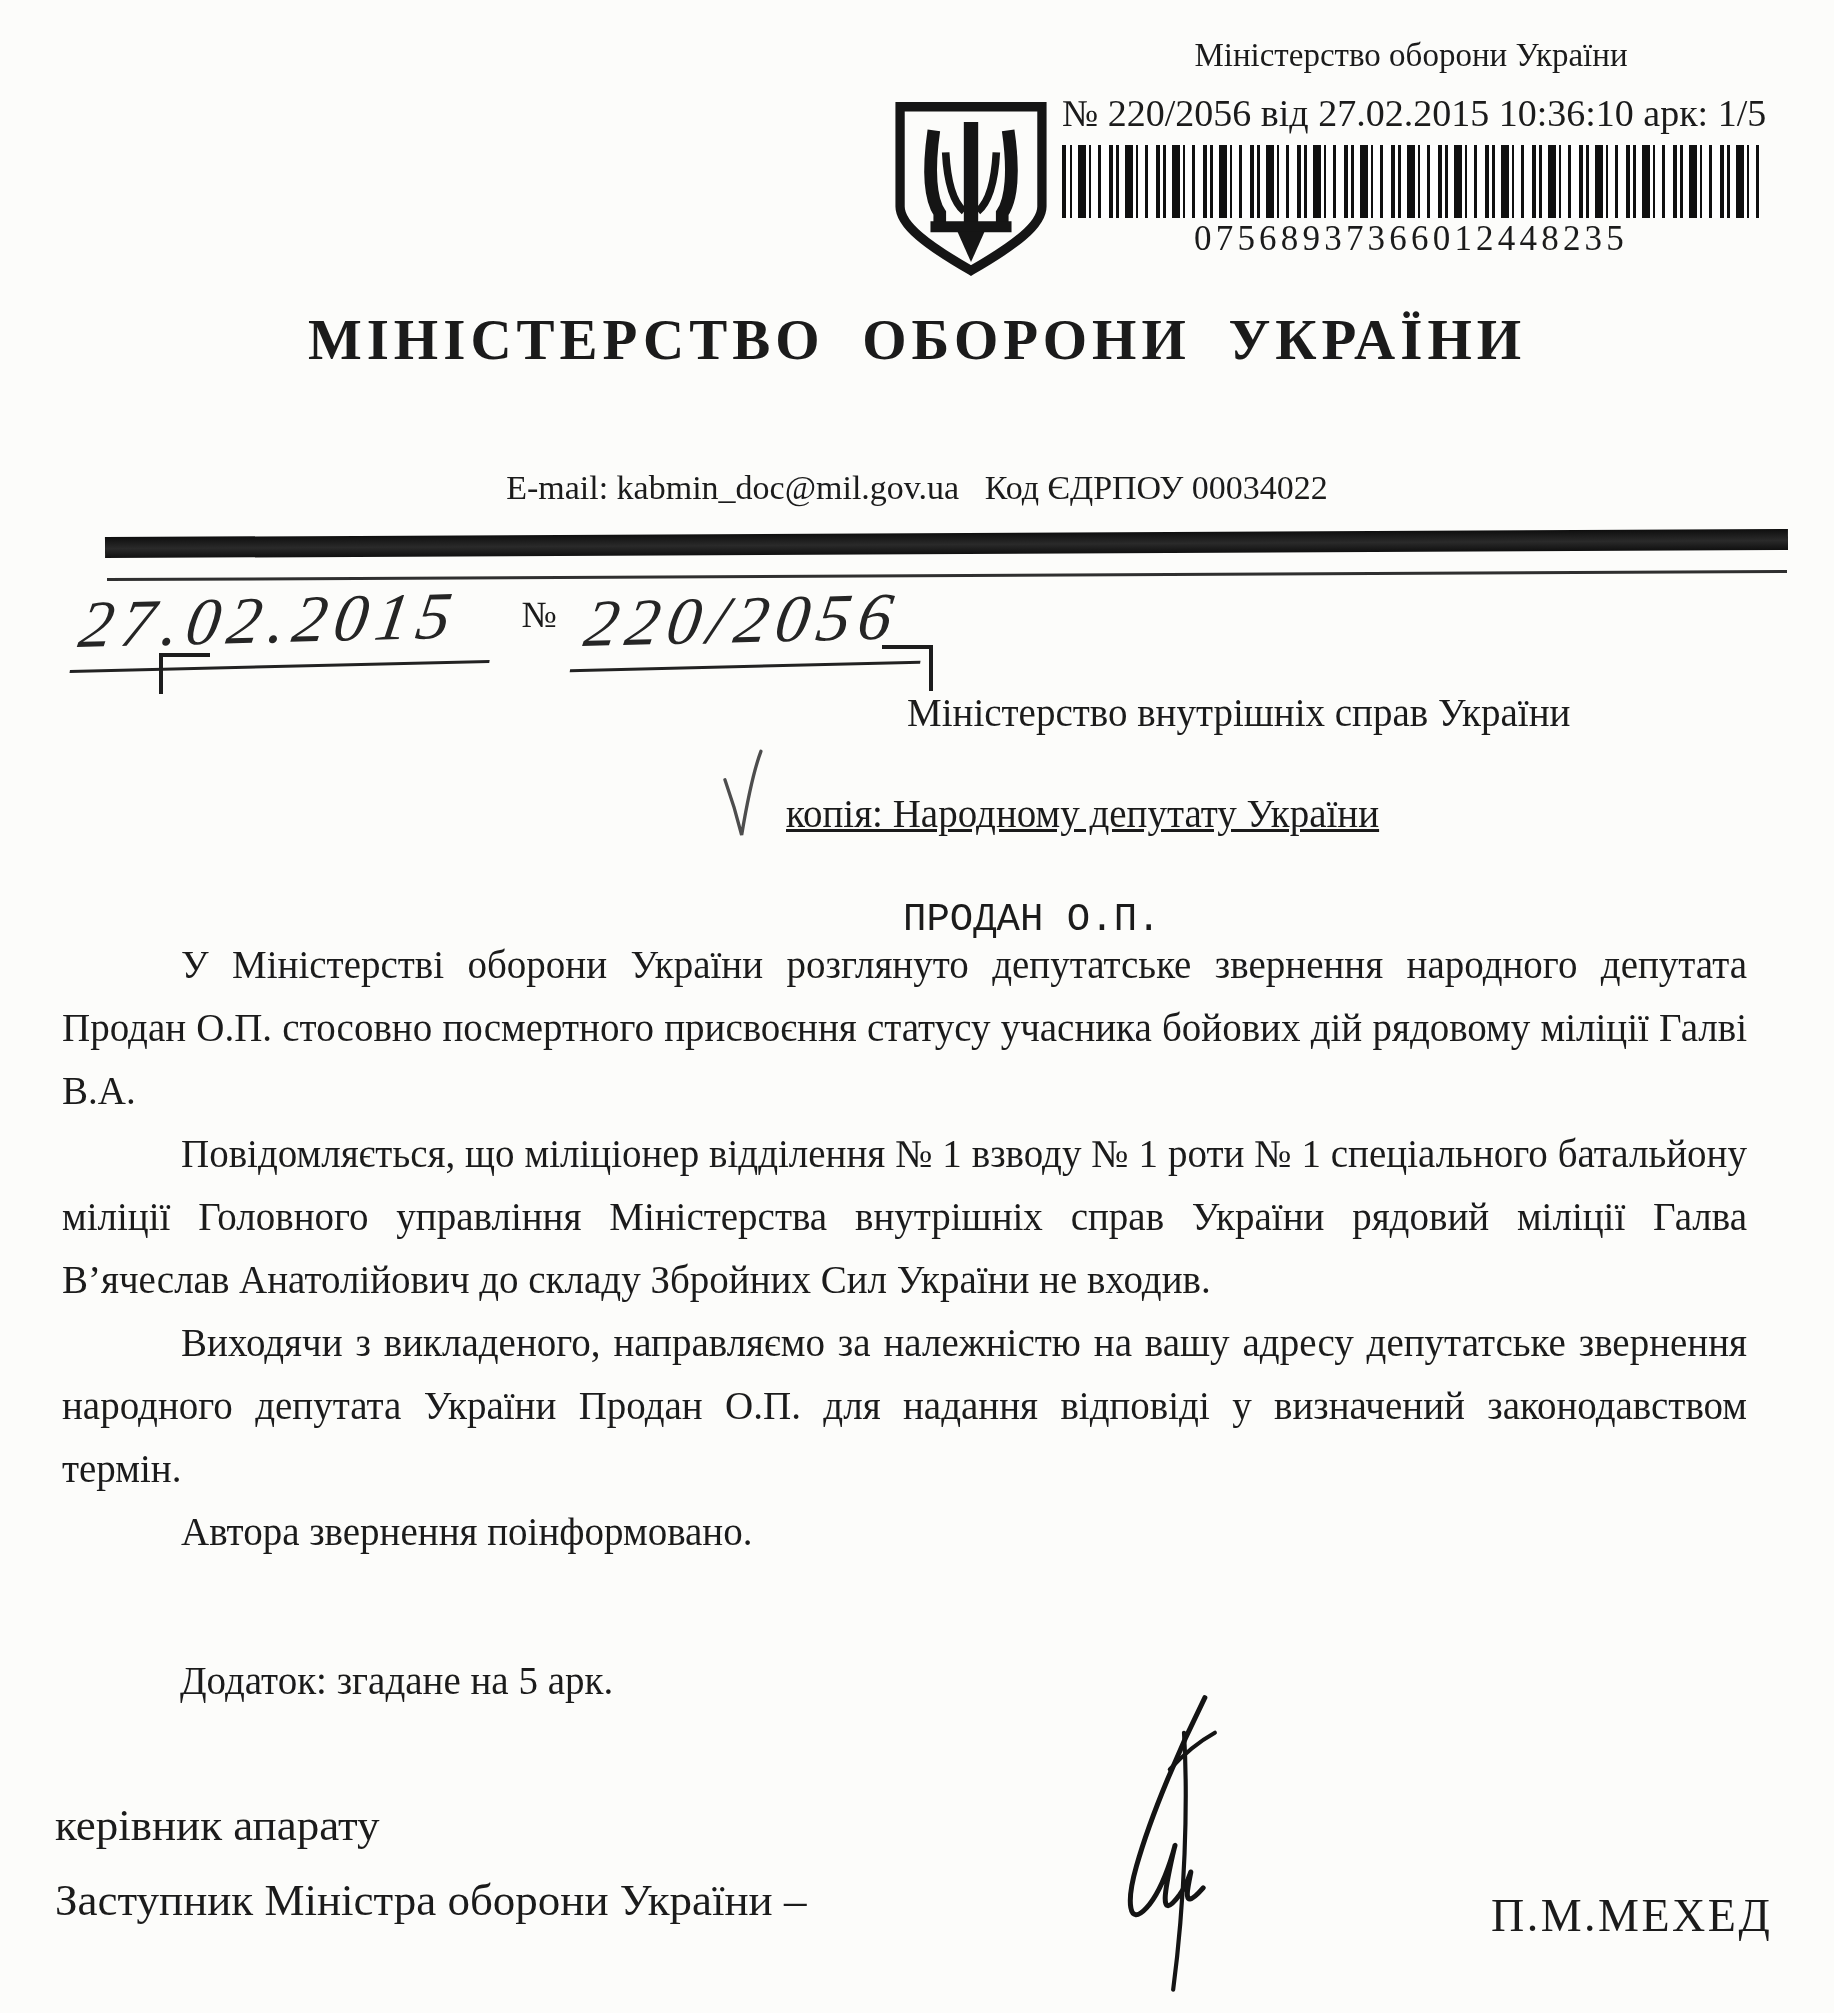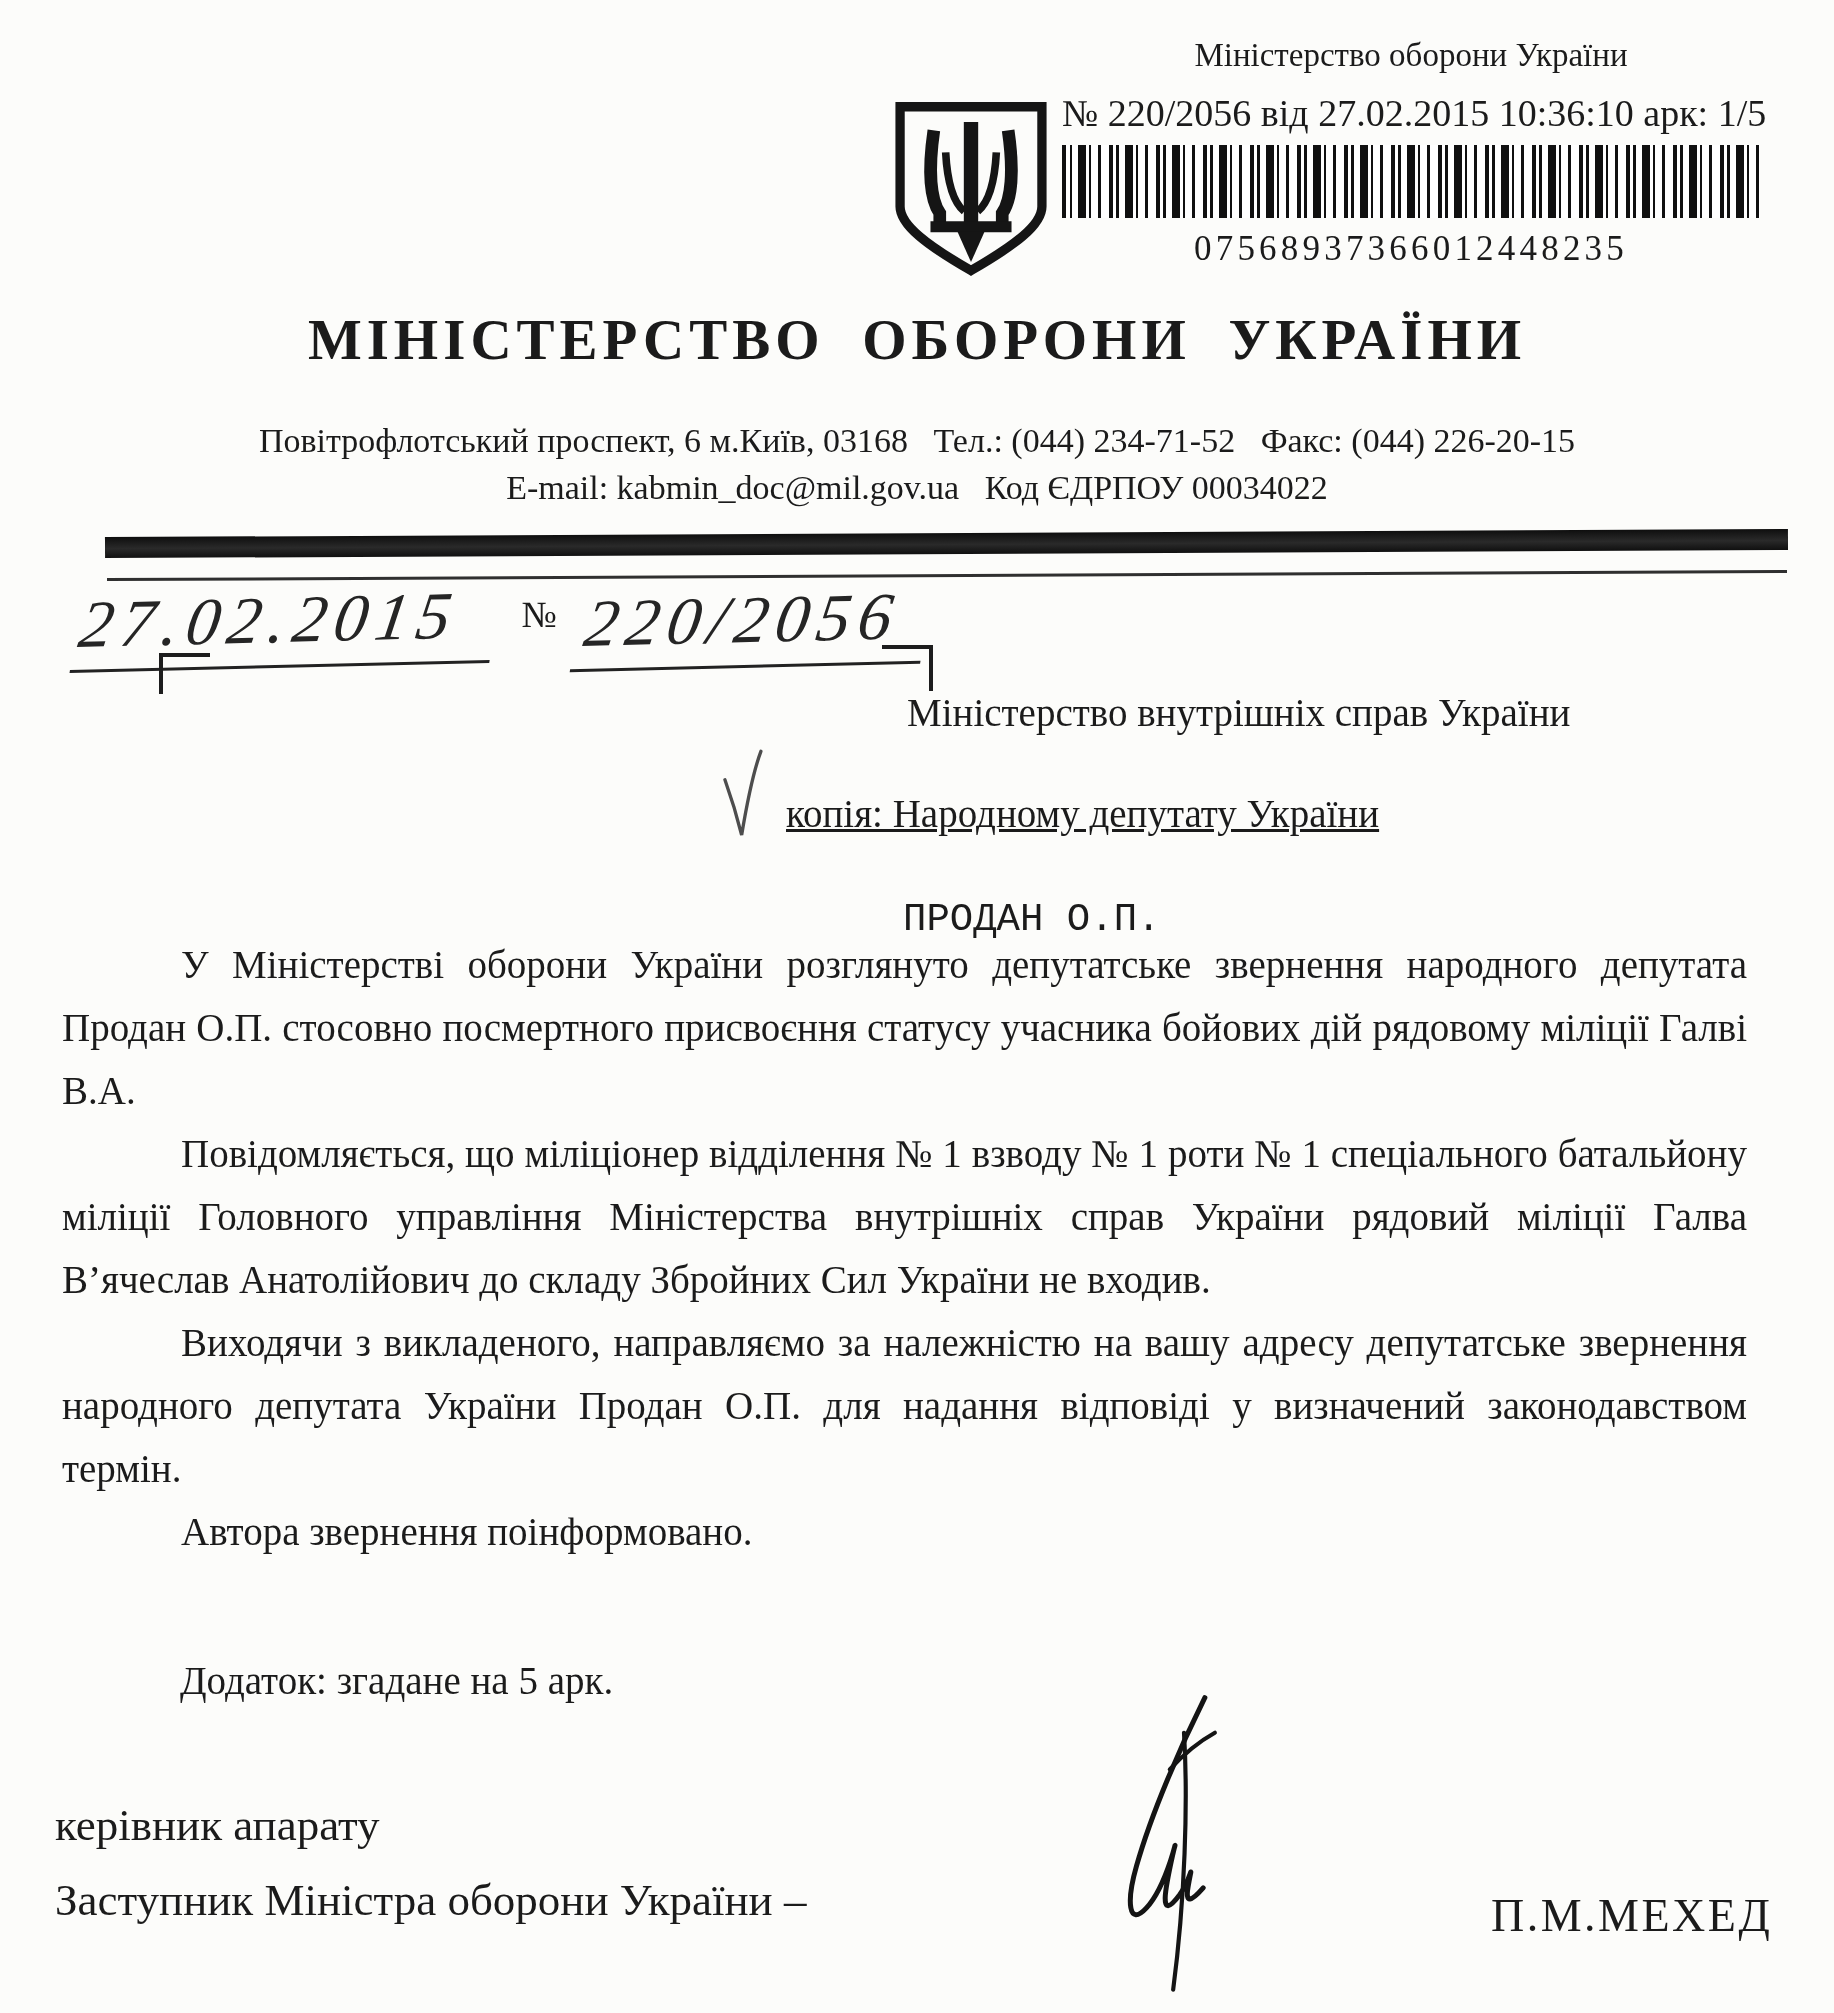--- a/index.html
+++ b/index.html
@@ -18,21 +18,21 @@
   .stamp-reg { font-size:38px; margin-top:17px; white-space:nowrap; }
   .barcode {
     margin-top:10px; height:73px; width:100%;
     background:repeating-linear-gradient(90deg,
       #101010 0 4.2px,  #ffffff 4.2px 7.5px,
       #101010 7.5px 10px, #ffffff 10px 16px,
       #101010 16px 24px, #ffffff 24px 27px,
       #101010 27px 29px, #ffffff 29px 36px,
       #101010 36px 39px, #ffffff 39px 47px);
   }
-  .barcode-num { font-size:35px; letter-spacing:4.2px; margin-top:11px; }
+  .barcode-num { font-size:35px; letter-spacing:4.2px; margin-top:1px; }
 
   
   .emblem { position:absolute; top:100px; left:885px; }
 
   
   .title { position:absolute; top:307px; left:0; width:100%; text-align:center;
            font-size:57px; font-weight:bold; letter-spacing:5px; word-spacing:18.4px; margin:0; }
   .addr { position:absolute; left:0; width:100%; text-align:center; font-size:34px; white-space:pre-wrap; }
   .addr1 { top:422px; }
   .addr2 { top:469px; }
@@ -93,21 +93,20 @@
       <path d="M70,62 C72,100 80,122 92,132" stroke-width="9"></path>
       <path d="M144,36 C151,84 148,118 137,134 L137,150" stroke-width="15"></path>
       <path d="M130,62 C128,100 120,122 108,132" stroke-width="9"></path>
       <path d="M100,26 V152" stroke-width="17"></path>
       <path d="M52,150 H148" stroke-width="13"></path>
     </g>
     <path d="M84,156 L116,156 L100,192 Z" fill="#151515"></path>
   </svg>
 
   <h1 class="title">МІНІСТЕРСТВО ОБОРОНИ УКРАЇНИ</h1>
-  <div class="addr addr1">Повітрофлотський проспект, 6 м.Київ, 03168   Тел.: (044) 234-71-52   Факс: (044) 226-20-15</div>
   <div class="addr addr2">E-mail: kabmin_doc@mil.gov.ua   Код ЄДРПОУ 00034022</div>
 
   <div class="rule-thick"></div>
   <div class="rule-thin"></div>
 
   <div class="refline">
     <span class="hw hw-date">27.02.2015</span>
     <span class="no-sign">№</span>
     <span class="hw hw-num">220/2056</span>
   </div>

